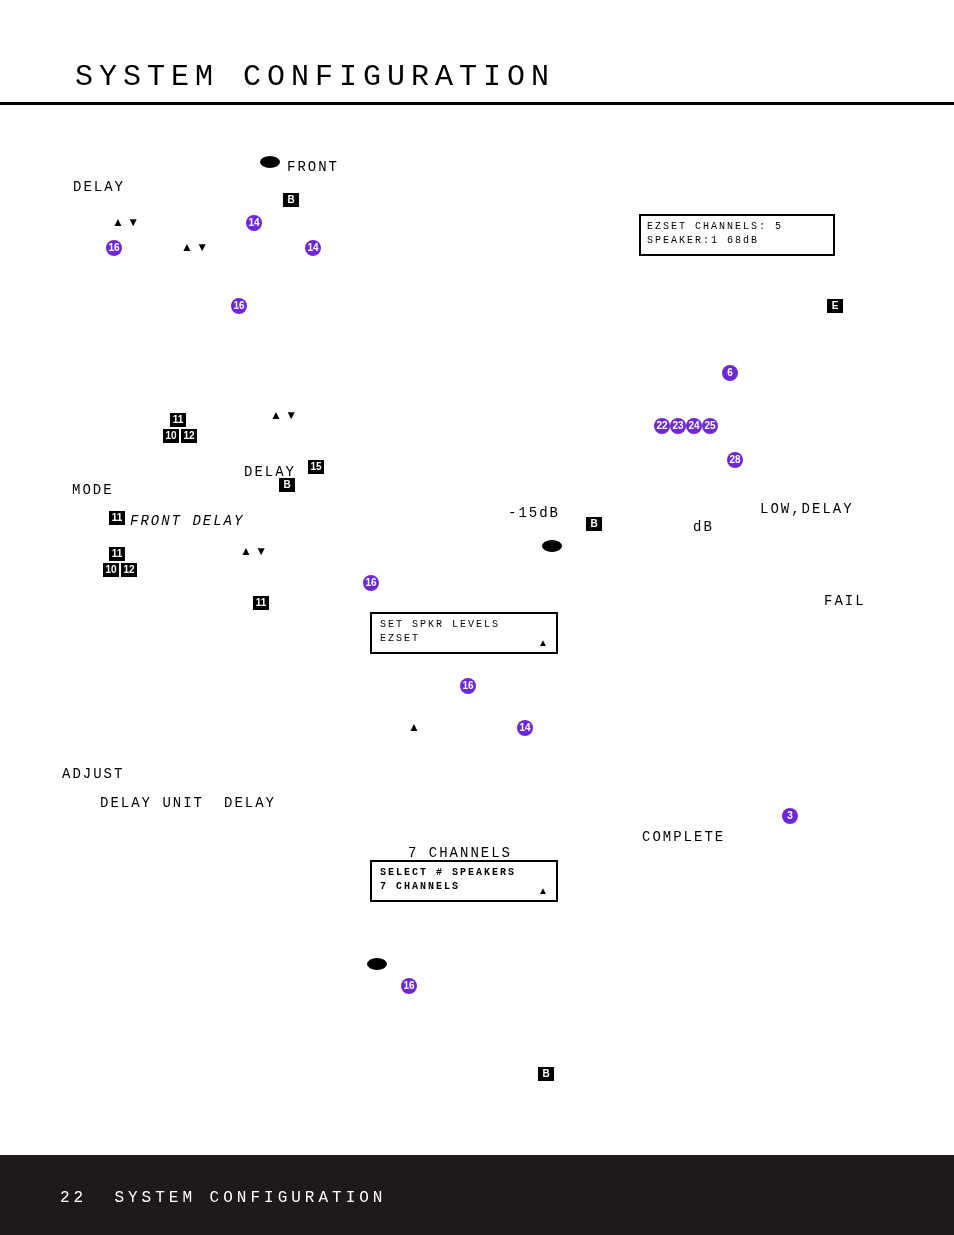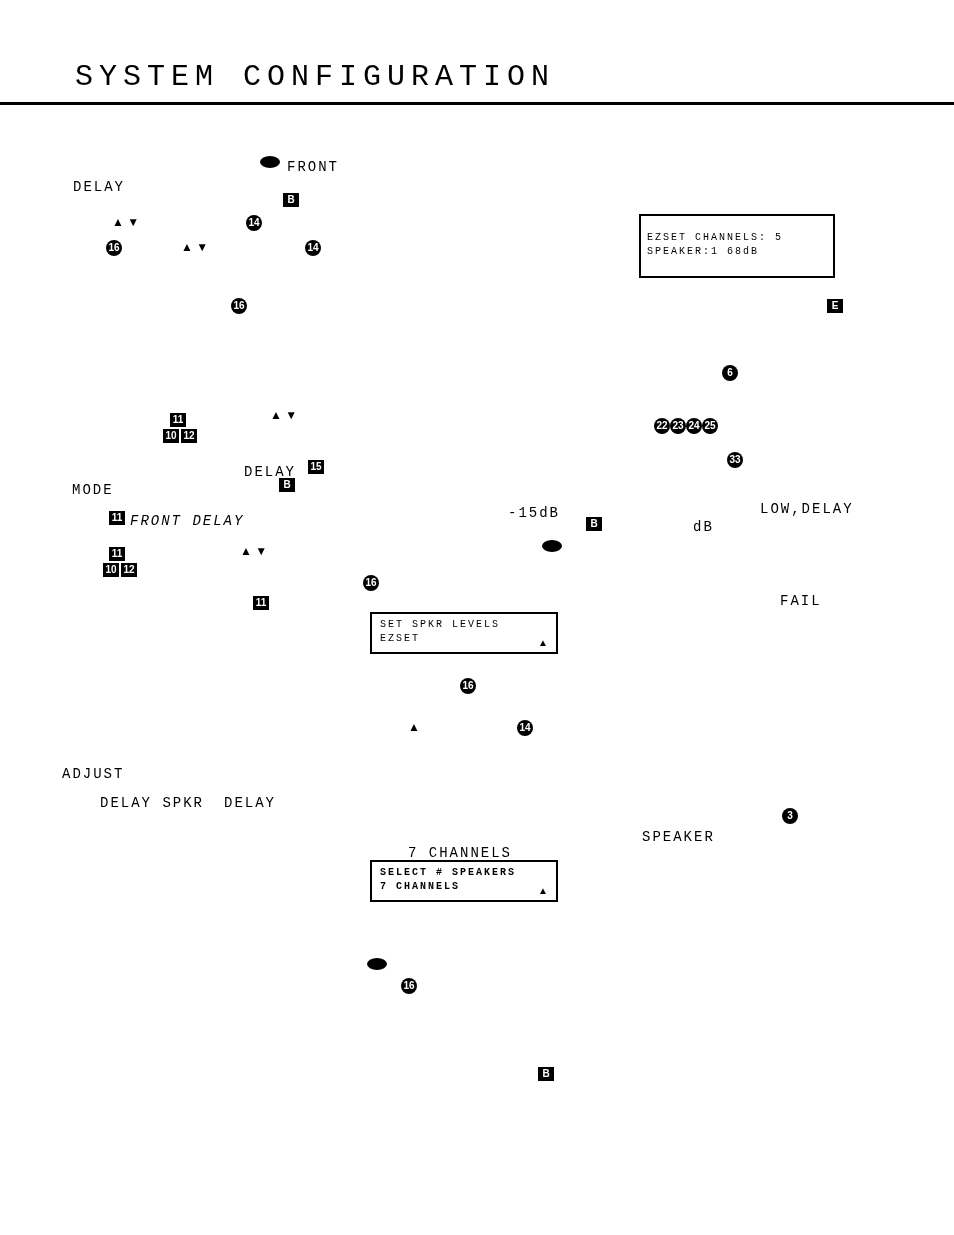--- a/index.html
+++ b/index.html
@@ -34,21 +34,21 @@
     background: #000;
   }
   .abs { position: absolute; white-space: pre; }
   .s  { font-size: 14px; letter-spacing: 2px; margin-top: 7px; }
 
   
   .bc {
     display: inline-block;
     width: 16px; height: 16px;
     border-radius: 50%;
-    background: #000000;
+    background: #6d28d9;
     color: #fff;
     text-align: center;
     font-size: 10px;
     line-height: 16px;
     font-weight: bold;
     font-family: Arial, sans-serif;
   }
   .bc-wrap { position: absolute; }
 
   
@@ -136,21 +136,21 @@
 
   <div class="arrows" style="left:112px;top:215px;">▲ ▼</div>
   <div class="bc-wrap" style="left:246px;top:213px;"><span class="bc">14</span></div>
 
   <div class="bc-wrap" style="left:106px;top:238px;"><span class="bc">16</span></div>
   <div class="arrows" style="left:181px;top:240px;">▲ ▼</div>
   <div class="bc-wrap" style="left:305px;top:238px;"><span class="bc">14</span></div>
 
   <div class="bc-wrap" style="left:231px;top:296px;"><span class="bc">16</span></div>
 
-  <div class="box small-box" style="left:639px;top:214px;width:180px;height:30px;padding:15px 6px;">
+  <div class="box small-box" style="left:639px;top:214px;width:180px;height:30px;padding:4px 6px;">
     <div class="line1">EZSET CHANNELS: 5</div>
     <div class="line2">SPEAKER:1  68dB</div>
   </div>
   <div class="bs-wrap" style="left:827px;top:296px;"><span class="bs">E</span></div>
 
   <div class="bs-wrap" style="left:170px;top:410px;"><span class="bs">11</span></div>
   <div class="arrows" style="left:270px;top:408px;">▲ ▼</div>
 
   <div class="bs-wrap" style="left:163px;top:426px;"><span class="bs">10</span></div>
   <div class="bs-wrap" style="left:181px;top:426px;"><span class="bs">12</span></div>
@@ -178,21 +178,21 @@
   <div class="box small-box" style="left:370px;top:612px;width:168px;height:30px;">
     <div class="line1">SET SPKR LEVELS</div>
     <div class="line2">EZSET</div>
     <div class="uptri">▲</div>
   </div>
 
   <div class="bc-wrap" style="left:460px;top:676px;"><span class="bc">16</span></div>
   <div class="up-only" style="left:408px;top:720px;">▲</div>
   <div class="bc-wrap" style="left:517px;top:718px;"><span class="bc">14</span></div>
 
-  <div class="abs s" style="left:100px;top:788px;">DELAY SPKR</div>
+  <div class="abs s" style="left:100px;top:788px;">DELAY UNIT</div>
   <div class="abs s" style="left:224px;top:788px;">DELAY</div>
   <div class="abs s" style="left:62px;top:759px;">ADJUST</div>
 
   <div class="abs s" style="left:408px;top:838px;">7 CHANNELS</div>
 
   <div class="box small-box" style="left:370px;top:860px;width:168px;height:30px;font-weight:bold;">
     <div class="line1">SELECT # SPEAKERS</div>
     <div class="line2">7 CHANNELS</div>
     <div class="uptri">▲</div>
   </div>
@@ -202,24 +202,29 @@
 
   <div class="bs-wrap" style="left:538px;top:1064px;"><span class="bs">B</span></div>
 
   <div class="bc-wrap" style="left:722px;top:363px;"><span class="bc">6</span></div>
 
   <div class="bc-wrap" style="left:654px;top:416px;"><span class="bc">22</span></div>
   <div class="bc-wrap" style="left:670px;top:416px;"><span class="bc">23</span></div>
   <div class="bc-wrap" style="left:686px;top:416px;"><span class="bc">24</span></div>
   <div class="bc-wrap" style="left:702px;top:416px;"><span class="bc">25</span></div>
 
-  <div class="bc-wrap" style="left:727px;top:450px;"><span class="bc">33</span></div>
+  <div class="bc-wrap" style="left:727px;top:450px;"><span class="bc">28</span></div>
 
   <div class="abs s" style="left:760px;top:494px;">LOW,DELAY</div>
   <div class="abs s" style="left:693px;top:512px;">dB</div>
 
-  <div class="abs s" style="left:780px;top:586px;">FAIL</div>
-
-  <div class="abs s" style="left:642px;top:822px;">SPEAKER</div>
+  <div class="abs s" style="left:824px;top:586px;">FAIL</div>
+
+  <div class="abs s" style="left:642px;top:822px;">COMPLETE</div>
   <div class="bc-wrap" style="left:782px;top:806px;"><span class="bc">3</span></div>
 
+  <div class="footer">
+    <div class="pg">
+      <span>22</span>&nbsp;&nbsp;<span>SYSTEM CONFIGURATION</span>
+    </div>
+  </div>
 
 </div>
 
 </body></html>

